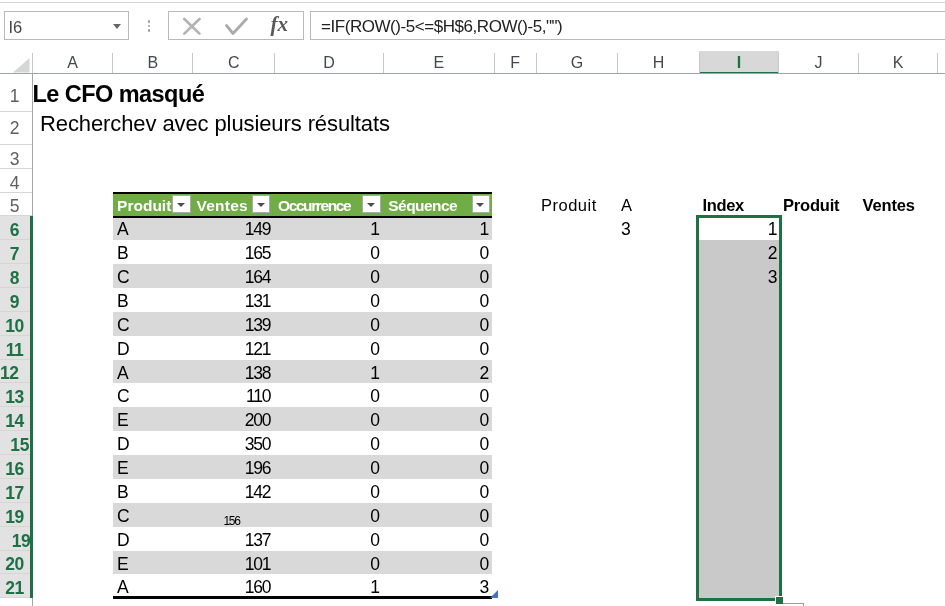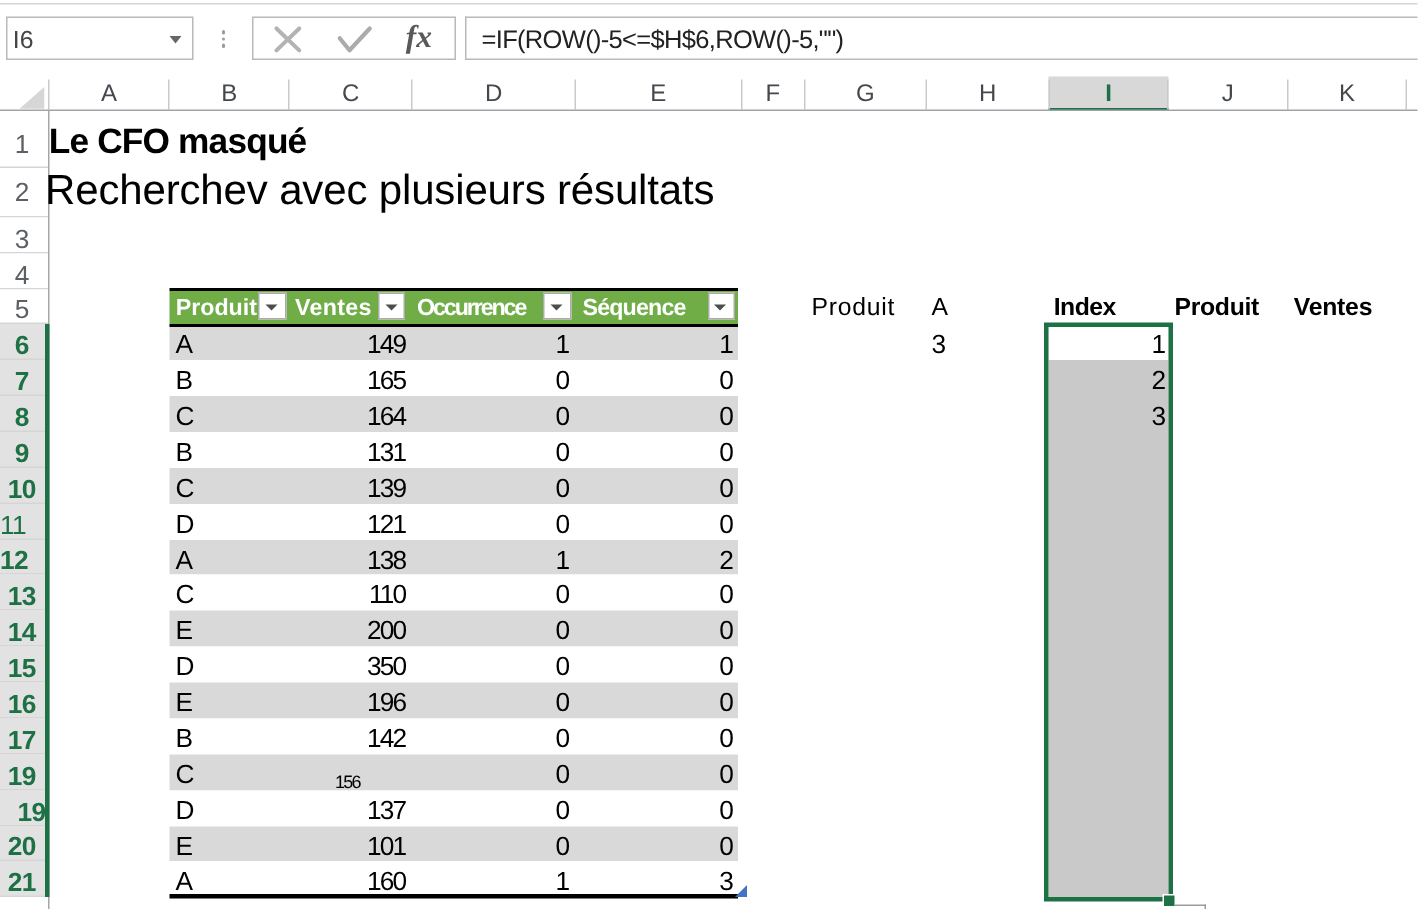--- a/index.html
+++ b/index.html
@@ -72,33 +72,33 @@
 <div class="a" style="left:0;top:264.14px;width:32px;height:23.870000000000005px;background:#E2E2E2"></div>
 <div class="a" style="left:0;top:270.01px;width:29px;text-align:center;font-size:17.5px;line-height:17.5px;letter-spacing:-0.4px;color:#1E7145;font-weight:700">8</div>
 <div class="a" style="left:0;top:287.01px;width:32px;height:1px;background:#D5D5D5"></div>
 <div class="a" style="left:0;top:288.01px;width:32px;height:23.870000000000005px;background:#E2E2E2"></div>
 <div class="a" style="left:0;top:293.88px;width:29px;text-align:center;font-size:17.5px;line-height:17.5px;letter-spacing:-0.4px;color:#1E7145;font-weight:700">9</div>
 <div class="a" style="left:0;top:310.88px;width:32px;height:1px;background:#D5D5D5"></div>
 <div class="a" style="left:0;top:311.88px;width:32px;height:23.870000000000005px;background:#E2E2E2"></div>
 <div class="a" style="left:0;top:317.75px;width:29px;text-align:center;font-size:17.5px;line-height:17.5px;letter-spacing:-0.4px;color:#1E7145;font-weight:700">10</div>
 <div class="a" style="left:0;top:334.75px;width:32px;height:1px;background:#D5D5D5"></div>
 <div class="a" style="left:0;top:335.75px;width:32px;height:23.870000000000005px;background:#E2E2E2"></div>
-<div class="a" style="left:0;top:341.62px;width:29px;font-size:17.5px;line-height:17.5px;letter-spacing:-0.4px;color:#1E7145;font-weight:400">11</div>
+<div class="a" style="left:0;top:341.62px;width:29px;text-align:center;font-size:17.5px;line-height:17.5px;letter-spacing:-0.4px;color:#1E7145;font-weight:700">11</div>
 <div class="a" style="left:0;top:358.62px;width:32px;height:1px;background:#D5D5D5"></div>
 <div class="a" style="left:0;top:359.62px;width:32px;height:23.870000000000005px;background:#E2E2E2"></div>
 <div class="a" style="left:0;top:365.49px;width:29px;font-size:17.5px;line-height:17.5px;letter-spacing:-0.4px;color:#1E7145;font-weight:700">12</div>
 <div class="a" style="left:0;top:382.49px;width:32px;height:1px;background:#D5D5D5"></div>
 <div class="a" style="left:0;top:383.49px;width:32px;height:23.870000000000005px;background:#E2E2E2"></div>
 <div class="a" style="left:0;top:389.36px;width:29px;text-align:center;font-size:17.5px;line-height:17.5px;letter-spacing:-0.4px;color:#1E7145;font-weight:700">13</div>
 <div class="a" style="left:0;top:406.36px;width:32px;height:1px;background:#D5D5D5"></div>
 <div class="a" style="left:0;top:407.36px;width:32px;height:23.870000000000005px;background:#E2E2E2"></div>
 <div class="a" style="left:0;top:413.23px;width:29px;text-align:center;font-size:17.5px;line-height:17.5px;letter-spacing:-0.4px;color:#1E7145;font-weight:700">14</div>
 <div class="a" style="left:0;top:430.23px;width:32px;height:1px;background:#D5D5D5"></div>
 <div class="a" style="left:0;top:431.23px;width:32px;height:23.870000000000005px;background:#E2E2E2"></div>
-<div class="a" style="left:0;top:437.1px;width:29px;text-align:center;font-size:17.5px;line-height:17.5px;letter-spacing:-0.4px;color:#1E7145;font-weight:700">15</div>
+<div class="a" style="left:0;top:437.1px;width:29px;text-align:right;font-size:17.5px;line-height:17.5px;letter-spacing:-0.4px;color:#1E7145;font-weight:700">15</div>
 <div class="a" style="left:0;top:454.1px;width:32px;height:1px;background:#D5D5D5"></div>
 <div class="a" style="left:0;top:455.1px;width:32px;height:23.870000000000005px;background:#E2E2E2"></div>
 <div class="a" style="left:0;top:460.97px;width:29px;text-align:center;font-size:17.5px;line-height:17.5px;letter-spacing:-0.4px;color:#1E7145;font-weight:700">16</div>
 <div class="a" style="left:0;top:477.97px;width:32px;height:1px;background:#D5D5D5"></div>
 <div class="a" style="left:0;top:478.97px;width:32px;height:23.870000000000005px;background:#E2E2E2"></div>
 <div class="a" style="left:0;top:484.84000000000003px;width:29px;text-align:center;font-size:17.5px;line-height:17.5px;letter-spacing:-0.4px;color:#1E7145;font-weight:700">17</div>
 <div class="a" style="left:0;top:501.84000000000003px;width:32px;height:1px;background:#D5D5D5"></div>
 <div class="a" style="left:0;top:502.84000000000003px;width:32px;height:23.870000000000005px;background:#E2E2E2"></div>
 <div class="a" style="left:0;top:508.71px;width:29px;text-align:center;font-size:17.5px;line-height:17.5px;letter-spacing:-0.4px;color:#1E7145;font-weight:700">19</div>
 <div class="a" style="left:0;top:525.71px;width:32px;height:1px;background:#D5D5D5"></div>
@@ -107,21 +107,21 @@
 <div class="a" style="left:0;top:549.58px;width:32px;height:1px;background:#D5D5D5"></div>
 <div class="a" style="left:0;top:550.58px;width:32px;height:23.870000000000005px;background:#E2E2E2"></div>
 <div class="a" style="left:0;top:556.45px;width:29px;text-align:center;font-size:17.5px;line-height:17.5px;letter-spacing:-0.4px;color:#1E7145;font-weight:700">20</div>
 <div class="a" style="left:0;top:573.45px;width:32px;height:1px;background:#D5D5D5"></div>
 <div class="a" style="left:0;top:574.45px;width:32px;height:23.870000000000005px;background:#E2E2E2"></div>
 <div class="a" style="left:0;top:580.32px;width:29px;text-align:center;font-size:17.5px;line-height:17.5px;letter-spacing:-0.4px;color:#1E7145;font-weight:700">21</div>
 <div class="a" style="left:0;top:597.32px;width:32px;height:1px;background:#D5D5D5"></div>
 <div class="a" style="left:31.7px;top:74px;width:1px;height:532px;background:#A6A6A6"></div>
 <div class="a" style="left:30px;top:216.4px;width:2.5px;height:381.9200000000001px;background:#1E7145"></div>
 <div class="a" style="left:32.5px;top:83.3px;font-size:23.5px;font-weight:700;color:#000;letter-spacing:-0.55px;line-height:1;white-space:nowrap">Le CFO masqué</div>
-<div class="a" style="left:30px;top:113.2px;font-size:28px;color:#000;letter-spacing:-0.1px;line-height:1;white-space:nowrap">Recherchev avec plusieurs résultats</div>
+<div class="a" style="left:40px;top:113.2px;font-size:22px;color:#000;letter-spacing:-0.1px;line-height:1;white-space:nowrap">Recherchev avec plusieurs résultats</div>
 <div class="a" style="left:112.9px;top:216.4px;width:379.6px;height:23.87px;background:#D9D9D9"></div>
 <div class="a" style="left:117px;top:216.4px;height:23.87px;line-height:27.4px;font-size:17.5px;color:#000">A</div>
 <div class="a" style="left:192.9px;width:77.4px;text-align:right;top:216.4px;height:19px;line-height:27.4px;font-size:17.5px;color:#000;letter-spacing:-1.2px">149</div>
 <div class="a" style="left:274.8px;width:104.0px;text-align:right;top:216.4px;height:23.87px;line-height:27.4px;font-size:17.5px;color:#000;letter-spacing:-1.2px">1</div>
 <div class="a" style="left:383.3px;width:104.69999999999999px;text-align:right;top:216.4px;height:23.87px;line-height:27.4px;font-size:17.5px;color:#000;letter-spacing:-1.2px">1</div>
 <div class="a" style="left:112.9px;top:240.27px;width:379.6px;height:23.87px;background:#fff"></div>
 <div class="a" style="left:117px;top:240.27px;height:23.87px;line-height:27.4px;font-size:17.5px;color:#000">B</div>
 <div class="a" style="left:192.9px;width:77.4px;text-align:right;top:240.27px;height:23.87px;line-height:27.4px;font-size:17.5px;color:#000;letter-spacing:-1.2px">165</div>
 <div class="a" style="left:274.8px;width:104.0px;text-align:right;top:240.27px;height:23.87px;line-height:27.4px;font-size:17.5px;color:#000;letter-spacing:-1.2px">0</div>
 <div class="a" style="left:383.3px;width:104.69999999999999px;text-align:right;top:240.27px;height:23.87px;line-height:27.4px;font-size:17.5px;color:#000;letter-spacing:-1.2px">0</div>

